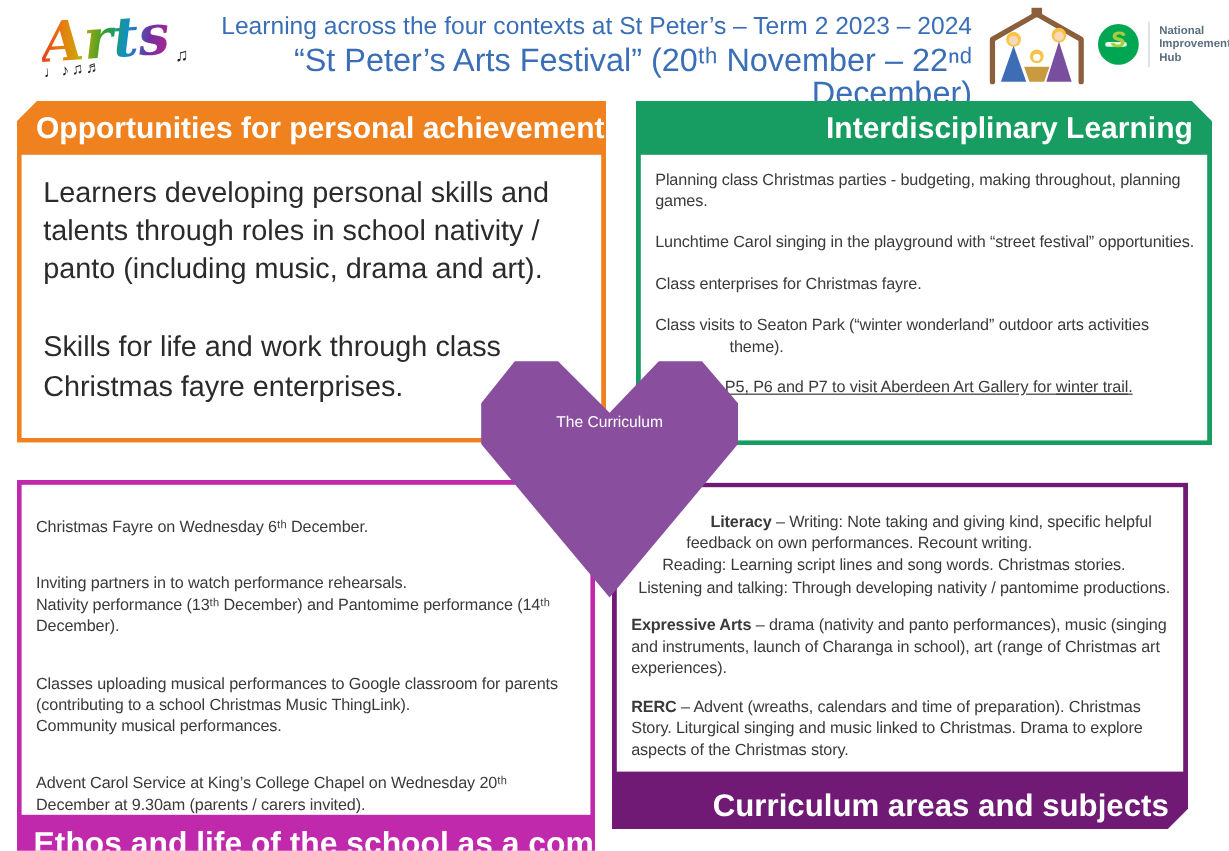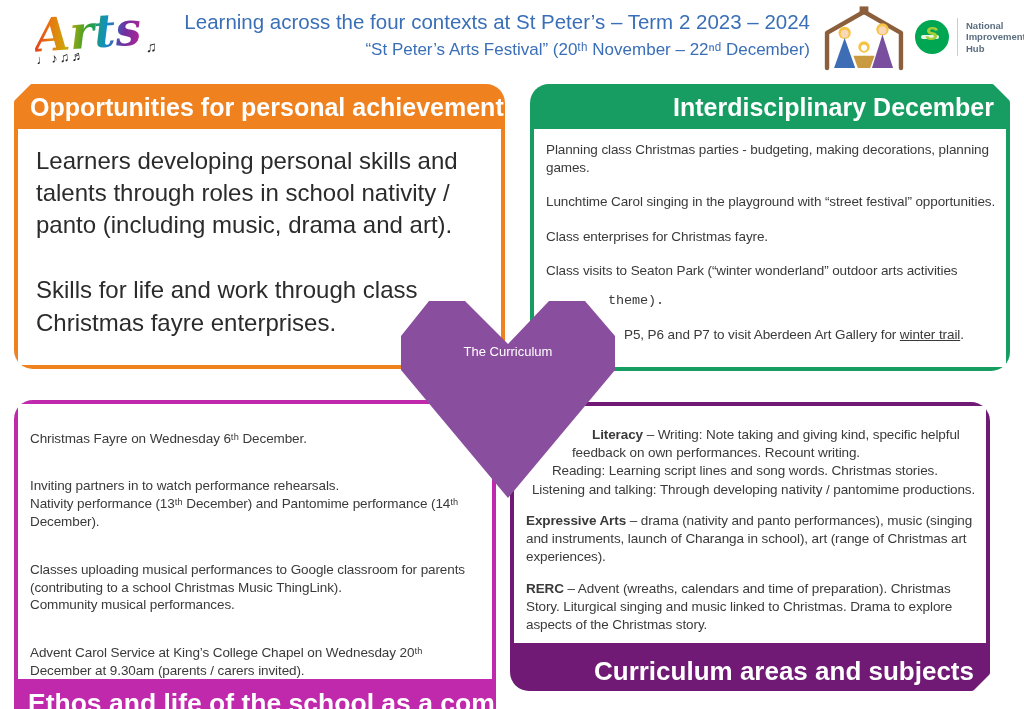--- a/index.html
+++ b/index.html
@@ -9,32 +9,32 @@
   
   .header{position:absolute;left:0;top:0;width:1024px;height:80px;display:flex;align-items:center;}
   .arts-logo{position:absolute;left:34px;top:4px;width:125px;height:70px;}
   .arts-word{font-family:"DejaVu Serif",serif;font-style:italic;font-weight:bold;font-size:46px;line-height:56px;
      background:linear-gradient(100deg,#e02020 0%,#e87a10 18%,#caa80a 33%,#2ca02c 50%,#1090c8 66%,#7030a0 82%,#c02090 100%);
      -webkit-background-clip:text;background-clip:text;color:transparent;display:inline-block;transform:rotate(-4deg);}
   .arts-notes{position:absolute;left:2px;top:46px;font-size:13px;color:#222;letter-spacing:2px;transform:rotate(-6deg);}
   .arts-masks{position:absolute;right:2px;top:34px;font-size:15px;color:#222;}
   .titles{position:absolute;left:150px;top:8px;width:660px;text-align:right;color:#3a6fb7;font-weight:normal;}
   .title-line1{font-size:20.5px;line-height:28px;}
-  .title-line2{font-size:17px;line-height:28px;}
+  .title-line2{font-size:27px;line-height:28px;}
   .nativity{position:absolute;left:820px;top:6px;width:88px;height:66px;}
   .es-logo{position:absolute;left:915px;top:18px;display:flex;align-items:center;gap:8px;}
   .es-circle{width:34px;height:34px;border-radius:50%;background:#00A651;position:relative;flex:0 0 auto;}
   .es-circle .e-bar{position:absolute;left:6px;top:15px;width:18px;height:4px;background:#e8f5e9;border-radius:2px;}
   .es-circle .s-let{position:absolute;left:0;top:-2px;width:34px;text-align:center;font-size:24px;font-weight:bold;
      font-style:italic;color:#A6CE39;}
   .es-divider{width:1px;height:38px;background:#c5cdd3;}
   .es-text{font-size:9.5px;font-weight:bold;color:#5a6e7f;line-height:11.5px;}
 
   
-  .ctx{position:absolute;border-radius:19px;}
+  .ctx{position:absolute;}
   .ctx .inner{position:absolute;background:#fff;}
   .band{position:absolute;left:0;right:0;color:#fff;font-weight:bold;}
 
   .box-orange{left:14px;top:84px;width:491px;height:285px;background:#F0811F;
      clip-path:polygon(17px 0,100% 0,100% 100%,0 100%,0 17px);}
   .box-orange .inner{left:4px;right:4px;bottom:4px;top:45px;}
   .box-orange .band{top:0;height:45px;font-size:25px;line-height:47px;padding-left:16px;}
 
   .box-green{left:530px;top:84px;width:480px;height:287px;background:#179D61;
      clip-path:polygon(0 0,calc(100% - 17px) 0,100% 17px,100% 100%,0 100%);}
@@ -49,22 +49,22 @@
   .box-blue{left:510px;top:402px;width:480px;height:289px;background:#701a75;
      clip-path:polygon(0 0,100% 0,100% calc(100% - 17px),calc(100% - 17px) 100%,0 100%);}
   .box-blue .inner{left:4px;right:4px;top:4px;bottom:48px;}
   .box-blue .band{bottom:0;height:44px;font-size:26px;line-height:48px;text-align:right;padding-right:16px;}
 
   
   .ob{padding:16px 18px 0 18px;font-size:24px;line-height:1.34;color:#2b2b2b;}
   .ob p{margin:0 0 33px 0;}
   .gb{padding:12px 8px 0 12px;font-size:13.5px;line-height:1.35;letter-spacing:-0.1px;}
   .gb p{margin:0 0 16px 0;}
-  .gb .theme-line{margin-left:62px;font-family:Liberation Mono, monospace;}
-  .gb .gallery-line{margin-left:78px;}
+  .gb .theme-line{margin-left:62px;}
+  .gb .gallery-line{margin-left:58px;text-decoration:underline;}
   .mb{padding:8px 10px 0 12px;font-size:13.5px;line-height:1.32;letter-spacing:-0.1px;white-space:pre-line;}
   .mb p{margin:0 0 12px 0;}
   .bb{padding:20px 10px 0 12px;font-size:13.5px;line-height:1.35;letter-spacing:-0.1px;}
   .bb p{margin:0 0 13px 0;}
   .bb .rest{white-space:pre-line;}
   .heart-spacer{float:left;width:66px;height:60px;shape-outside:polygon(0 0,100% 0,0 100%);}
   .u{text-decoration:underline;}
 
   
   .heart{position:absolute;left:399px;top:298px;width:218px;height:202px;z-index:6;}
@@ -120,27 +120,27 @@
   <div class="band">Opportunities for personal achievement</div>
   <div class="inner">
     <div class="ob">
       <p>Learners developing personal skills and talents through roles in school nativity / panto (including music, drama and art).</p>
       <p>Skills for life and work through class Christmas fayre enterprises.</p>
     </div>
   </div>
 </div>
 
 <div class="ctx box-green">
-  <div class="band">Interdisciplinary December</div>
+  <div class="band">Interdisciplinary Learning</div>
   <div class="inner">
     <div class="gb">
-      <p>Planning class Christmas parties - budgeting, making decorations, planning games.</p>
+      <p>Planning class Christmas parties - budgeting, making throughout, planning games.</p>
       <p>Lunchtime Carol singing in the playground with “street festival” opportunities.</p>
       <p>Class enterprises for Christmas fayre.</p>
-      <p style="margin-bottom:12px">Class visits to Seaton Park (“winter wonderland” outdoor arts activities</p>
+      <p style="margin-bottom:0">Class visits to Seaton Park (“winter wonderland” outdoor arts activities</p>
       <p class="theme-line">theme).</p>
       <p class="gallery-line"><span>P5, P6 and P7 to visit Aberdeen Art Gallery for </span><span class="u">winter trail</span><span>.</span></p>
     </div>
   </div>
 </div>
 
 <div class="ctx box-magenta">
   <div class="inner">
     <div class="mb">
       <p>Christmas Fayre on Wednesday 6ᵗʰ December.</p>

